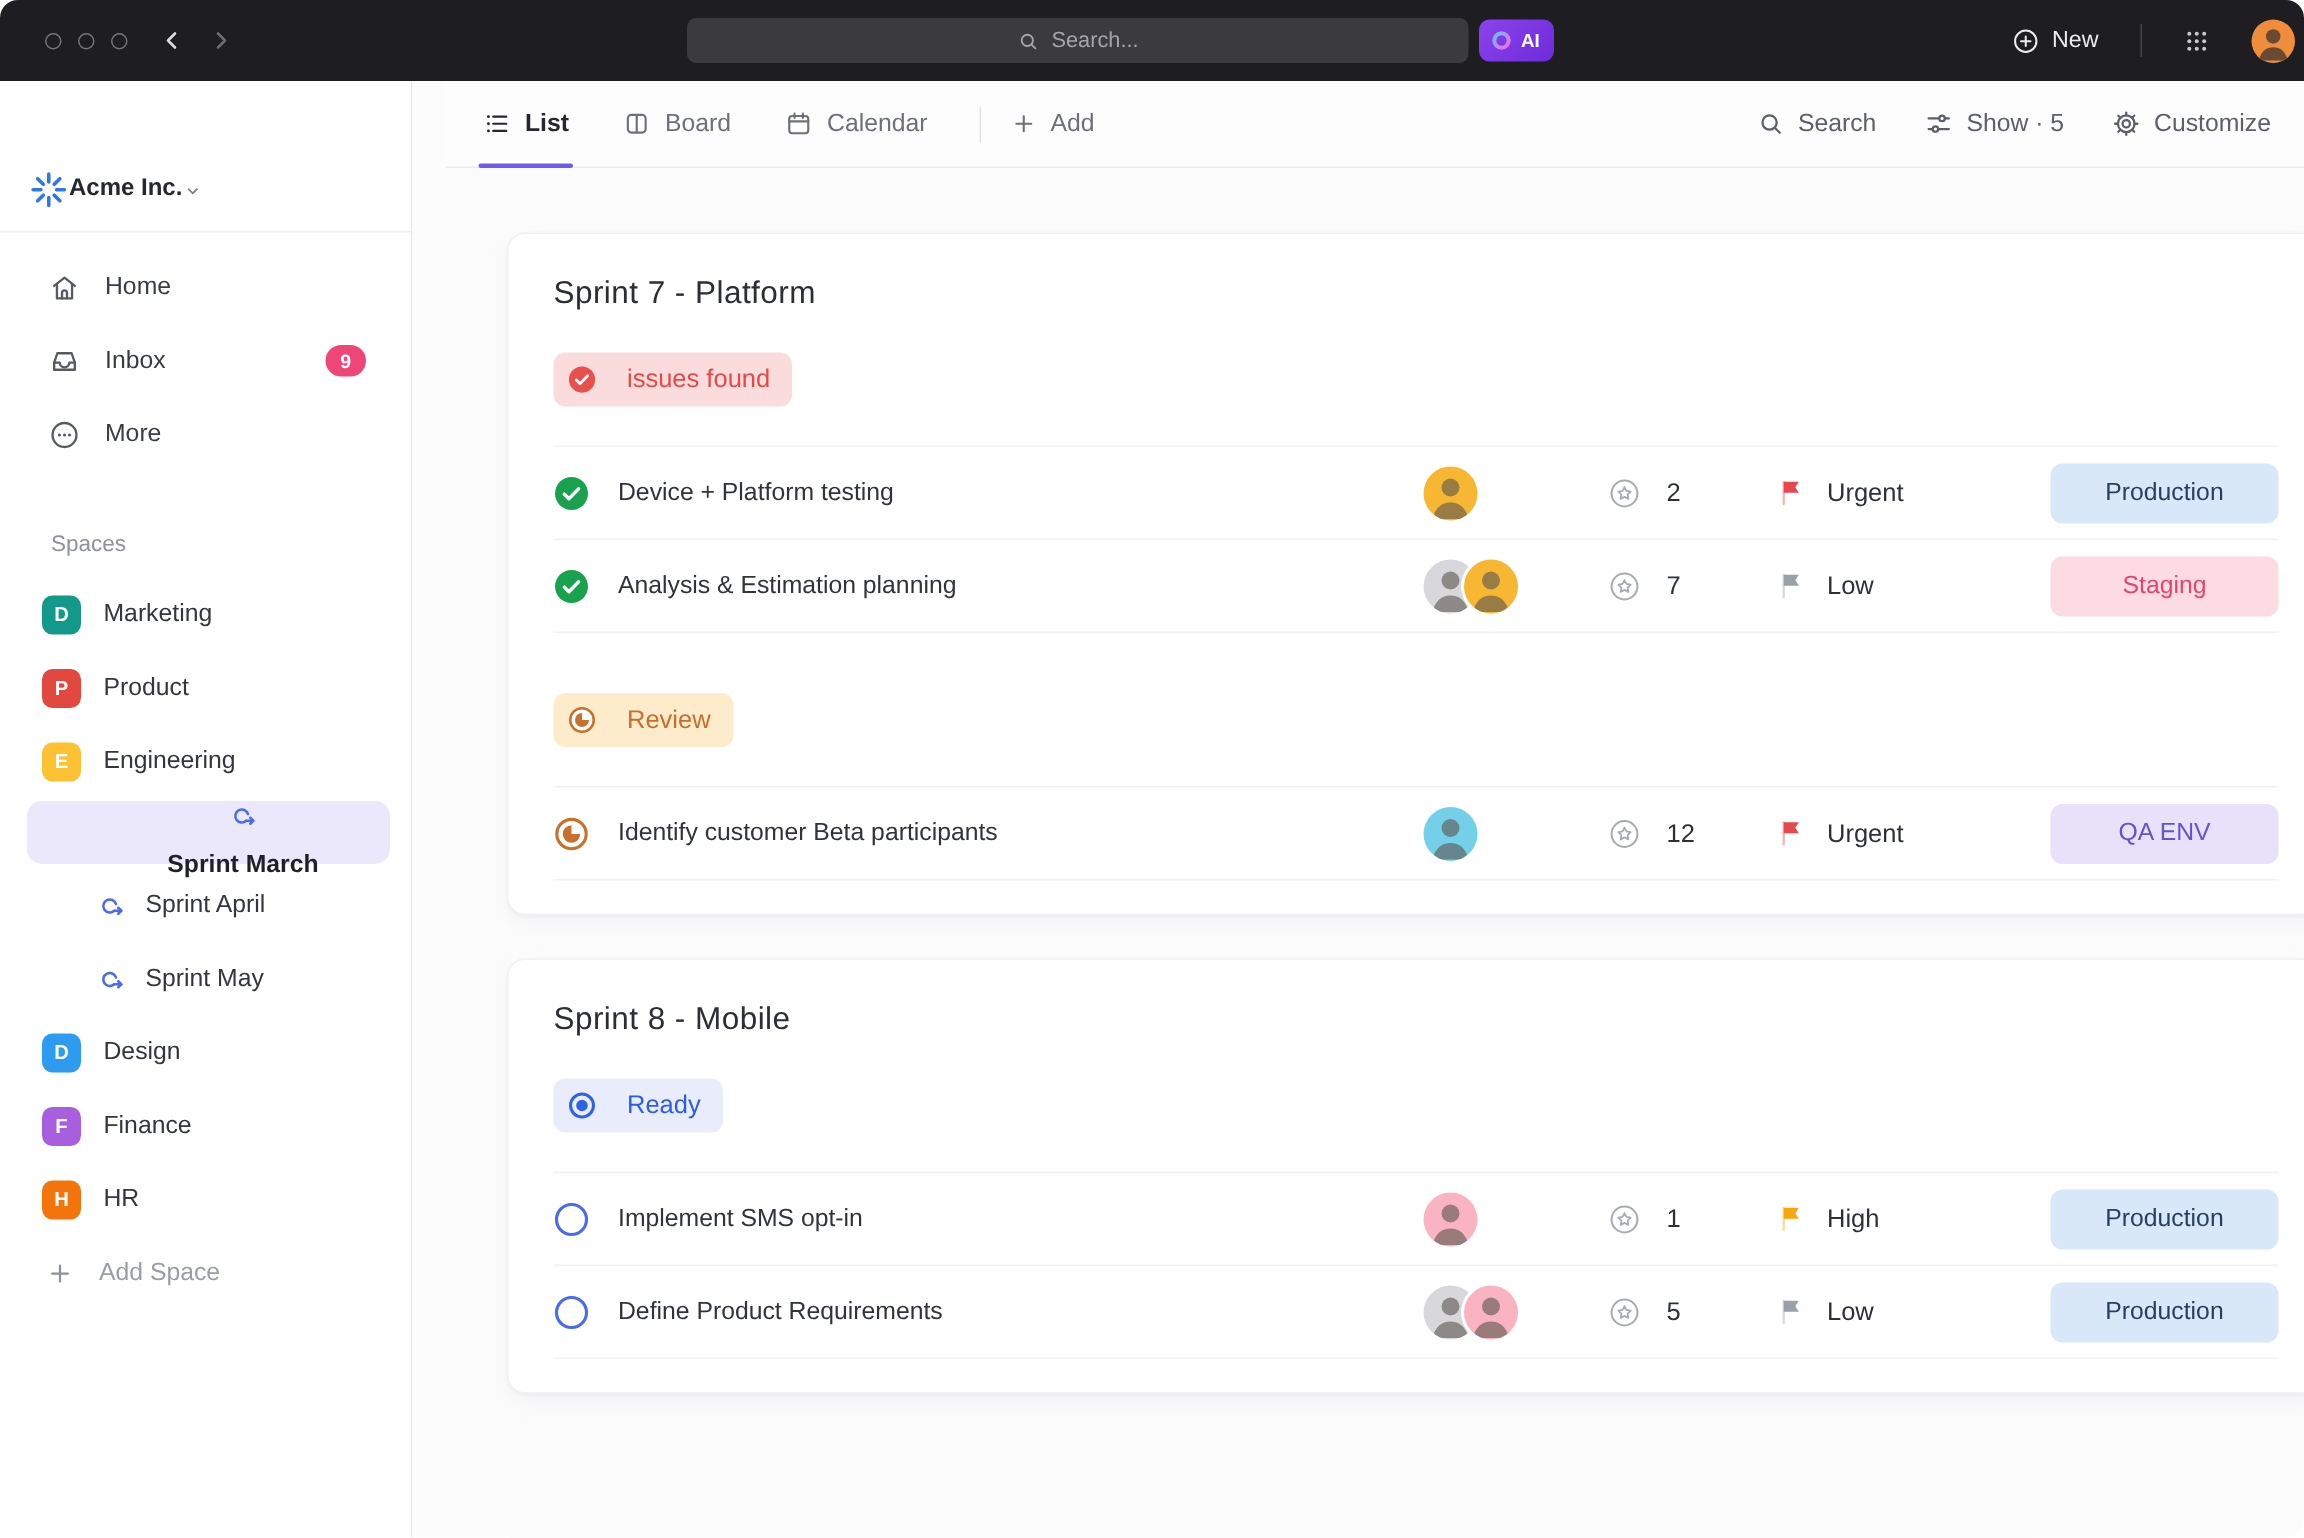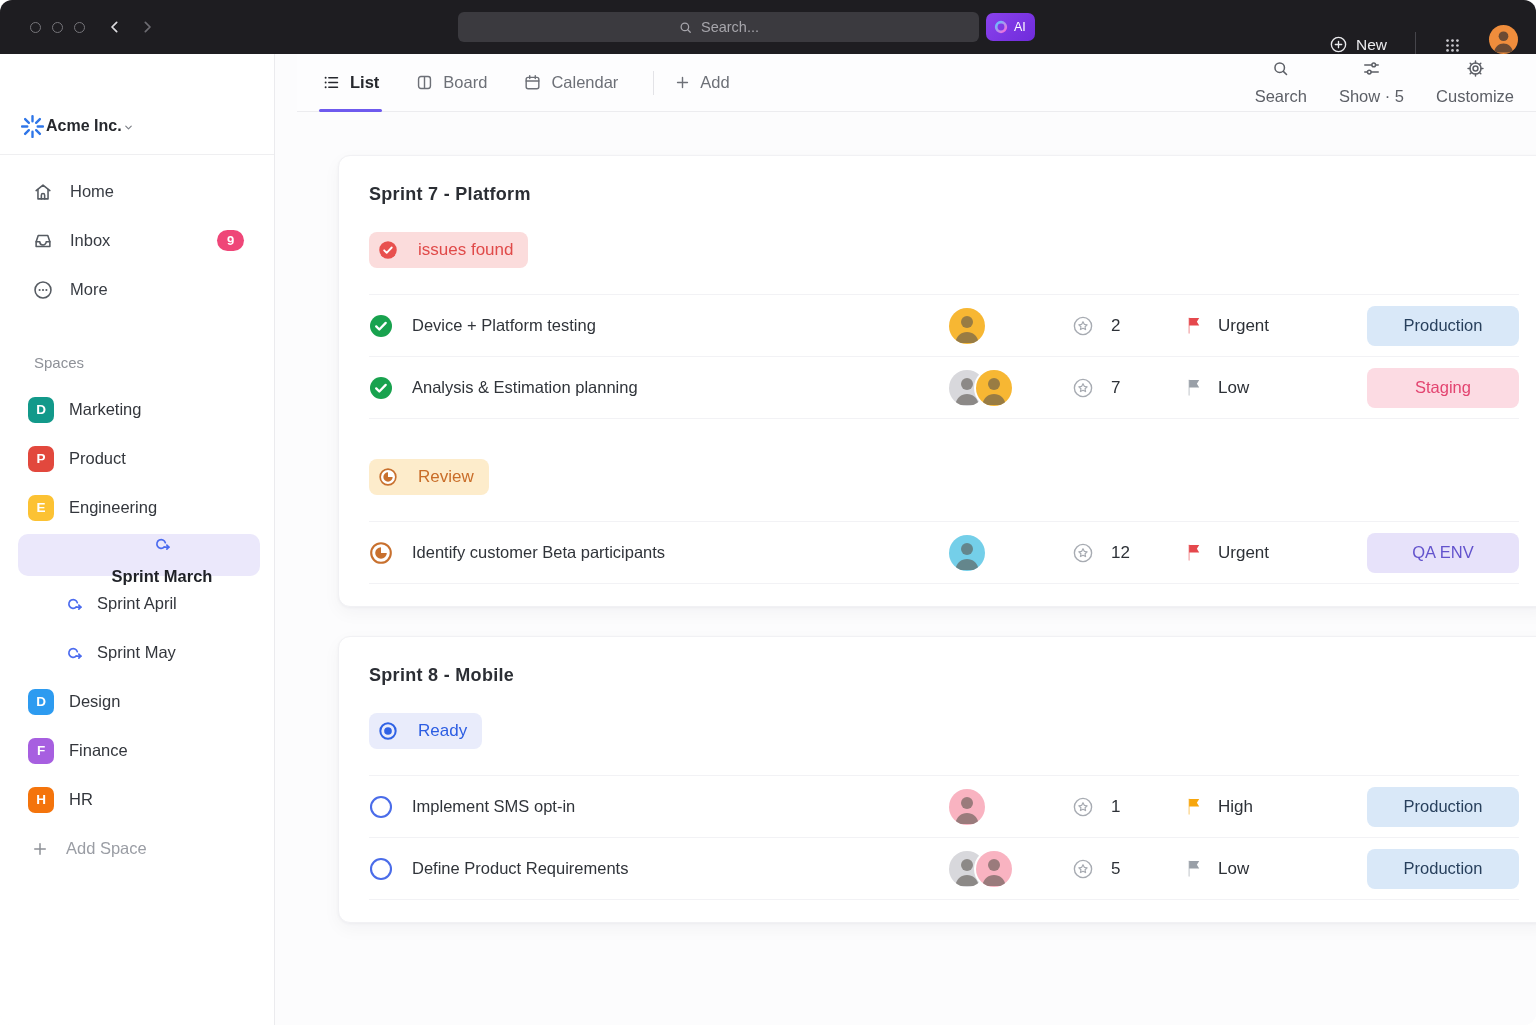--- a/index.html
+++ b/index.html
@@ -15,22 +15,22 @@
   .win-dots{display:flex;gap:11px;margin-left:30px;}
   .win-dot{width:11px;height:11px;border-radius:50%;border:1.5px solid #76757a;}
   .nav-arrows{display:flex;gap:16px;margin-left:22px;align-items:center;}
   .nav-arrows .back{color:#dddce0;}
   .nav-arrows .fwd{color:#6d6c72;}
   .tb-search{position:absolute;left:458px;top:12px;width:521px;height:30px;background:#3b3a3f;
              border-radius:6px;display:flex;align-items:center;justify-content:center;gap:8px;
              color:#a6a5ab;font-size:14.5px;cursor:text;}
   .ai-chip{position:absolute;left:986px;top:13px;height:28px;padding:0 9px 0 7px;border-radius:7px;
            background:linear-gradient(135deg,#8a42ec,#6f2bdb);display:flex;align-items:center;gap:5px;
-           color:#fff;font-size:12.5px;font-weight:400;}
-  .tb-right{position:absolute;right:18px;top:0;height:54px;display:flex;align-items:flex-end;gap:28px;}
+           color:#fff;font-size:12.5px;font-weight:700;}
+  .tb-right{position:absolute;right:6px;top:0;height:54px;display:flex;align-items:center;gap:28px;}
   .tb-new{display:flex;align-items:center;gap:8px;color:#ebebee;font-size:15.5px;cursor:pointer;}
   .tb-divider{width:1px;height:22px;background:#46454b;}
   .tb-grid{color:#c9c8cd;cursor:pointer;}
   .tb-avatar{width:29px;height:29px;border-radius:50%;background:#ef8d3c;overflow:hidden;cursor:pointer;}
 
   
   .sidebar{position:absolute;top:54px;left:0;width:275px;bottom:0;background:#fff;
            border-right:1px solid #ebebee;}
   .ws-header{height:57px;border-bottom:1px solid #efeff1;display:flex;align-items:center;
              padding:0 20px;gap:1px;cursor:pointer;margin-top:44px;}
@@ -60,28 +60,28 @@
   .viewbar{height:58px;border-bottom:1px solid #ececef;display:flex;align-items:center;
            padding:0 22px;background:#fdfdfe;}
   .tab{position:relative;height:58px;display:flex;align-items:center;gap:9px;padding:0 3px;
        margin-right:30px;font-size:16.5px;color:#6d7077;cursor:pointer;}
   .tab.active{color:#26282d;font-weight:700;}
   .tab.active::after{content:"";position:absolute;left:0;right:0;bottom:0;height:3px;
                      border-radius:2px;background:#6e5aee;}
   .vb-divider{width:1px;height:24px;background:#e3e3e7;margin:0 20px 0 2px;}
   .vb-add{display:flex;align-items:center;gap:9px;font-size:16.5px;color:#6d7077;cursor:pointer;}
   .vb-actions{margin-left:auto;display:flex;align-items:center;gap:32px;}
-  .vb-action{display:flex;align-items:center;gap:9px;font-size:16.5px;color:#5c5f66;cursor:pointer;flex-direction:column;}
+  .vb-action{display:flex;align-items:center;gap:9px;font-size:16.5px;color:#5c5f66;cursor:pointer;}
 
   
   .content{padding:43px 0 0 41px;}
   .card{width:1212px;background:#fff;border:1px solid #f1f1f4;border-radius:12px;
         box-shadow:0 1px 3px rgba(20,20,40,.04),0 6px 18px rgba(20,20,40,.04);
         padding:0 30px 22px 30px;margin-bottom:29px;}
-  .card-title{padding-top:28px;font-size:18px;font-weight:700;letter-spacing:.3px;color:#2b2e34;}
+  .card-title{padding-top:28px;font-size:21px;font-weight:400;letter-spacing:.3px;color:#2b2e34;}
   .group-badge{display:inline-flex;align-items:center;gap:20px;height:36px;border-radius:8px;
                padding:0 15px 0 9px;font-size:17px;font-weight:500;}
   .gb-first{margin-top:27px;}
   .gb-later{margin-top:40px;}
   .rows{margin-top:26px;border-bottom:1px solid #f2f2f5;}
   .row{height:62px;display:flex;align-items:center;border-top:1px solid #f2f2f5;}
   .c-status{width:43px;}
   .c-name{flex:1;font-size:16.5px;color:#30343a;cursor:pointer;}
   .c-people{width:123px;display:flex;align-items:center;}
   .c-points{width:113px;display:flex;align-items:center;gap:17px;font-size:17px;color:#2d3137;}

